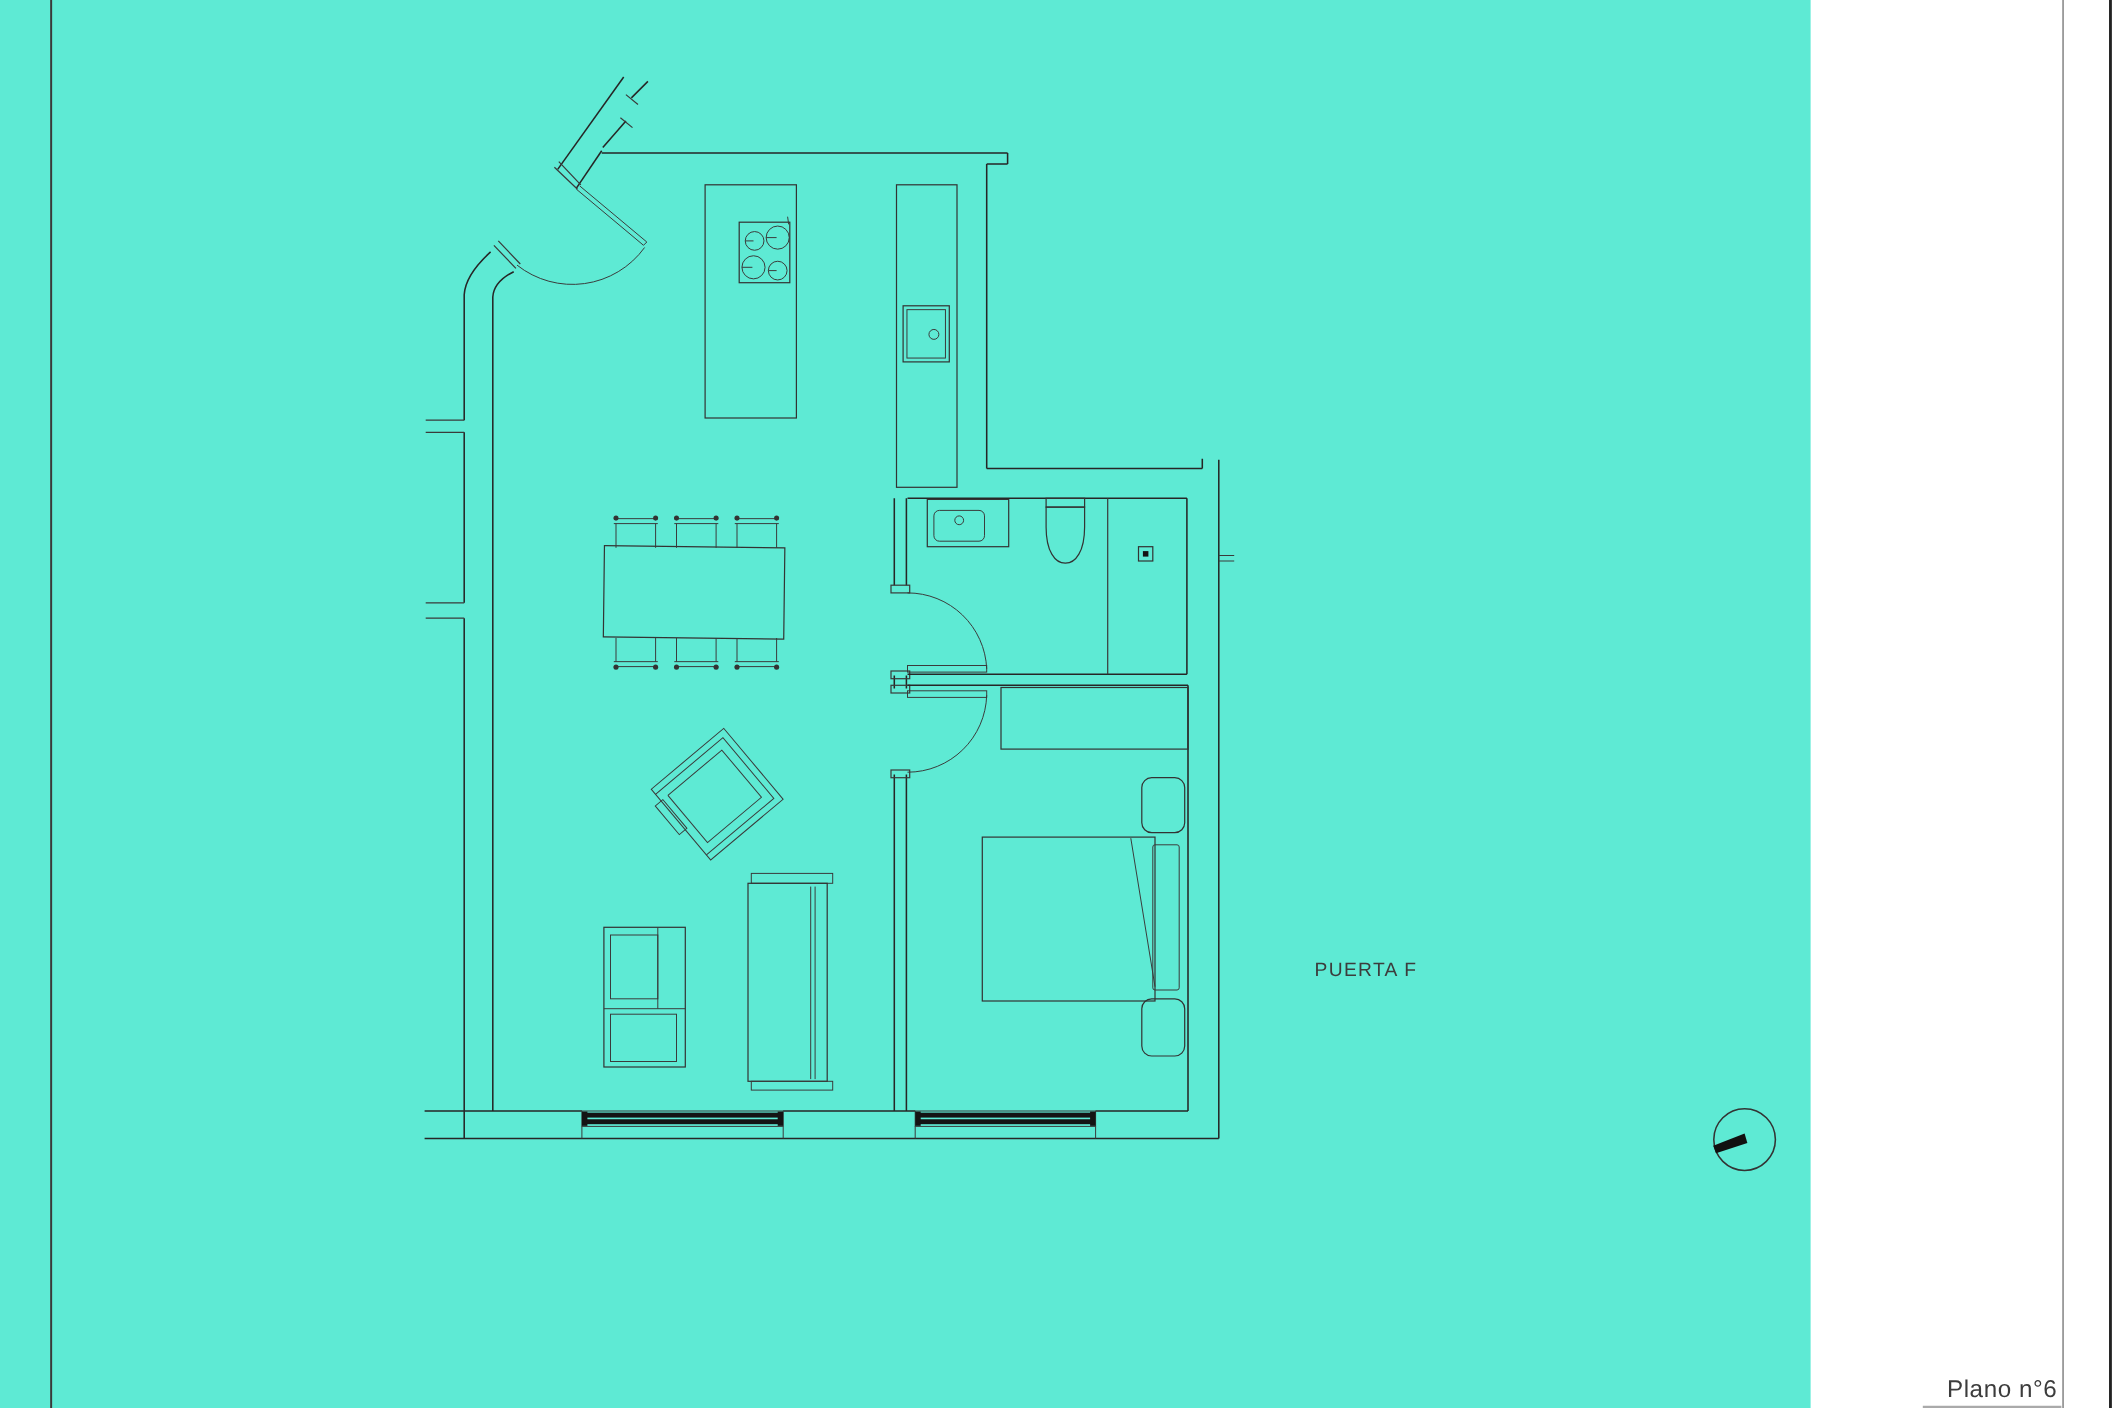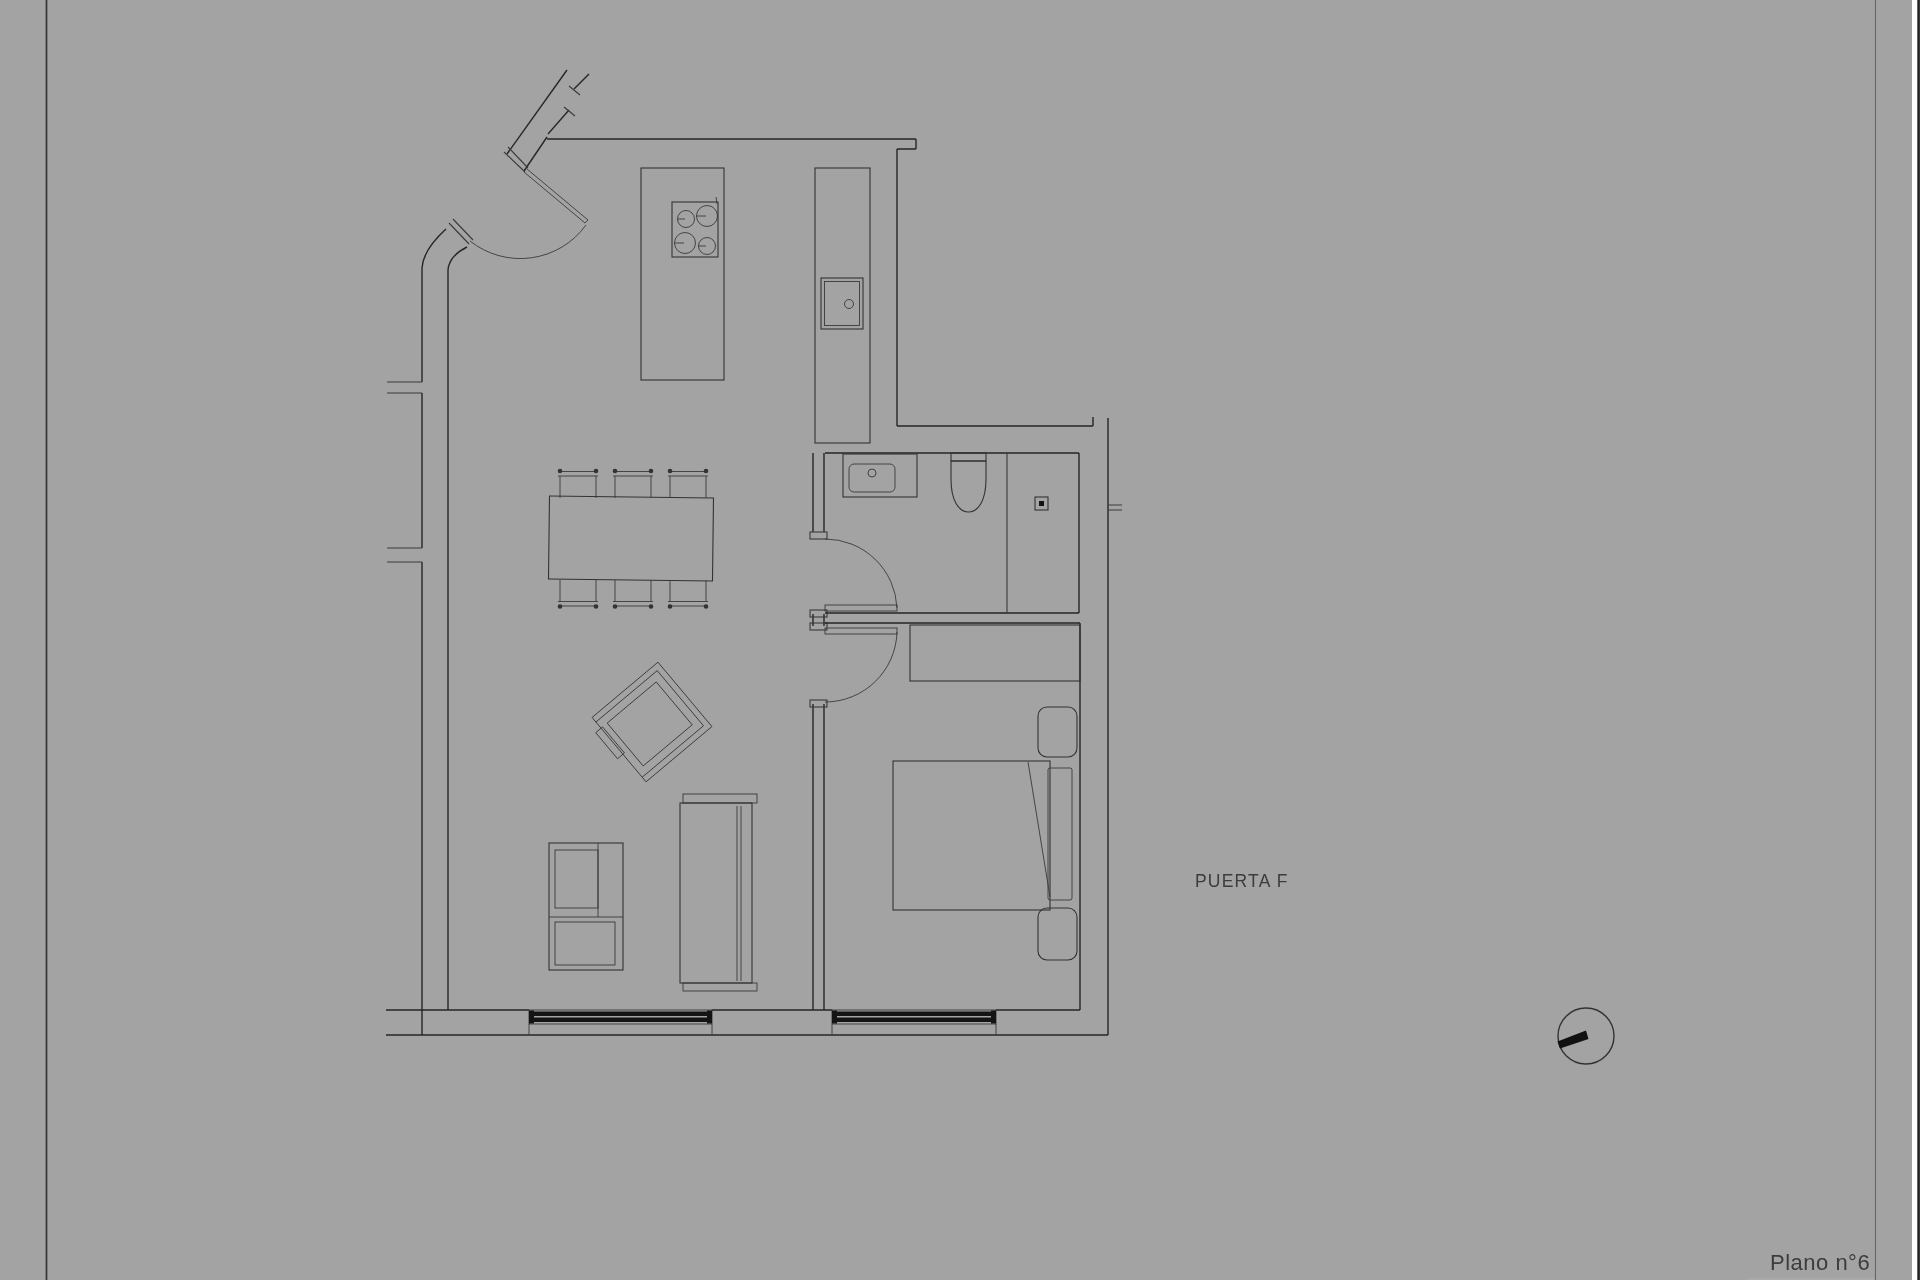--- a/index.html
+++ b/index.html
@@ -1,16 +1,16 @@
 <!DOCTYPE html>
 <html><head>
 <meta charset="utf-8">
 <style>
   html,body{margin:0;padding:0;background:#fff;width:1920px;height:1280px;overflow:hidden;}
-  #sheet{position:relative;width:1912px;height:1280px;background:#a3a3a3;font-family:"Liberation Sans",sans-serif;}
+  #sheet{position:relative;width:1646px;height:1280px;background:#5eead4;font-family:"Liberation Sans",sans-serif;}
   svg{position:absolute;left:0;top:0;display:block;}
   .wall{stroke:#262626;stroke-width:1.4;fill:none;stroke-linecap:butt;}
   .wall-thin{stroke:#3a3a3a;stroke-width:1.1;fill:none;}
   .furn{stroke:#333;stroke-width:1.1;fill:none;}
   .furn-thin{stroke:#3a3a3a;stroke-width:0.9;fill:none;}
   .dark{fill:#141414;stroke:none;}
   .lbl{fill:#3c3c3c;font-family:"Liberation Sans",sans-serif;}
 </style>
 </head>
 <body>

